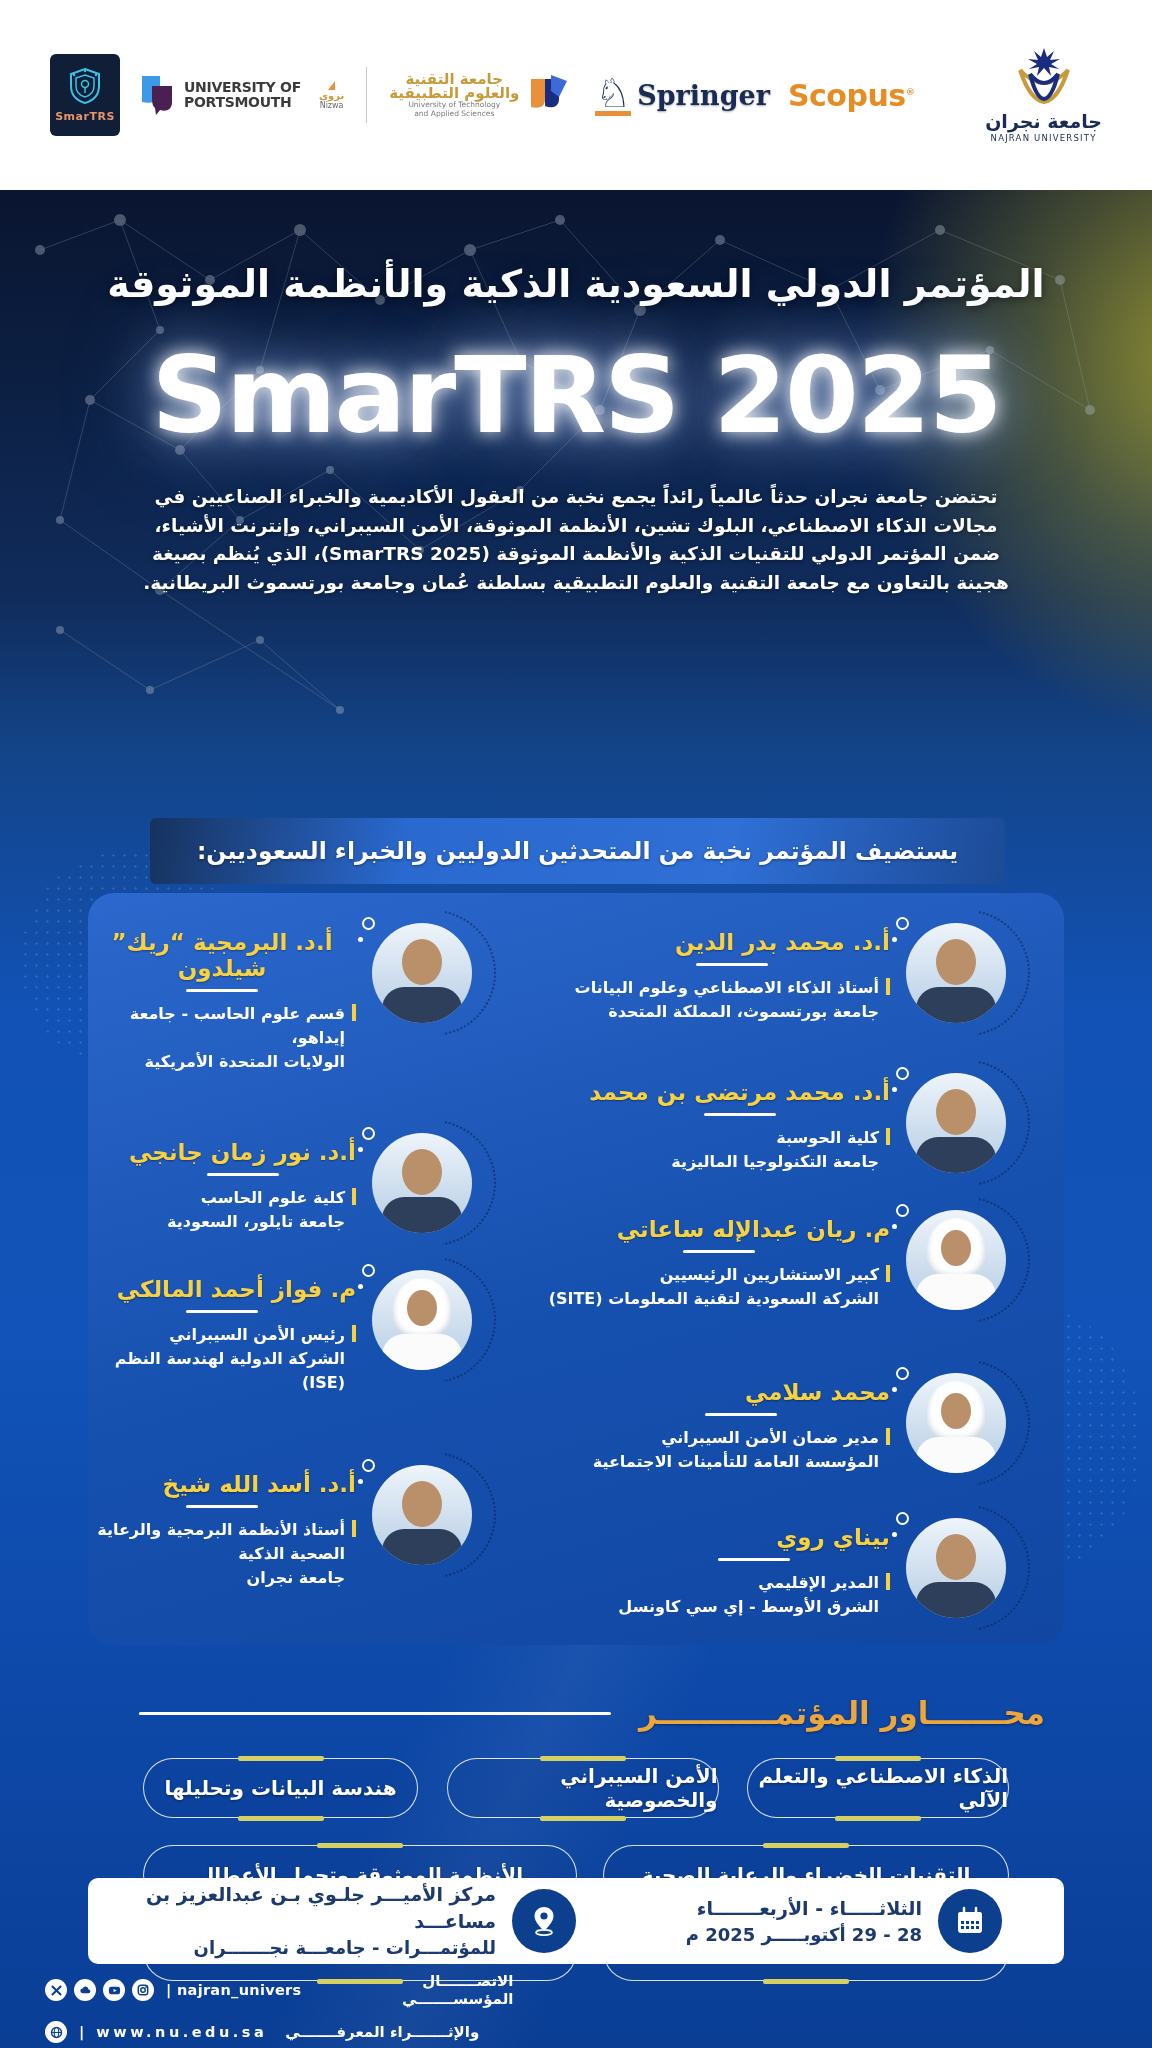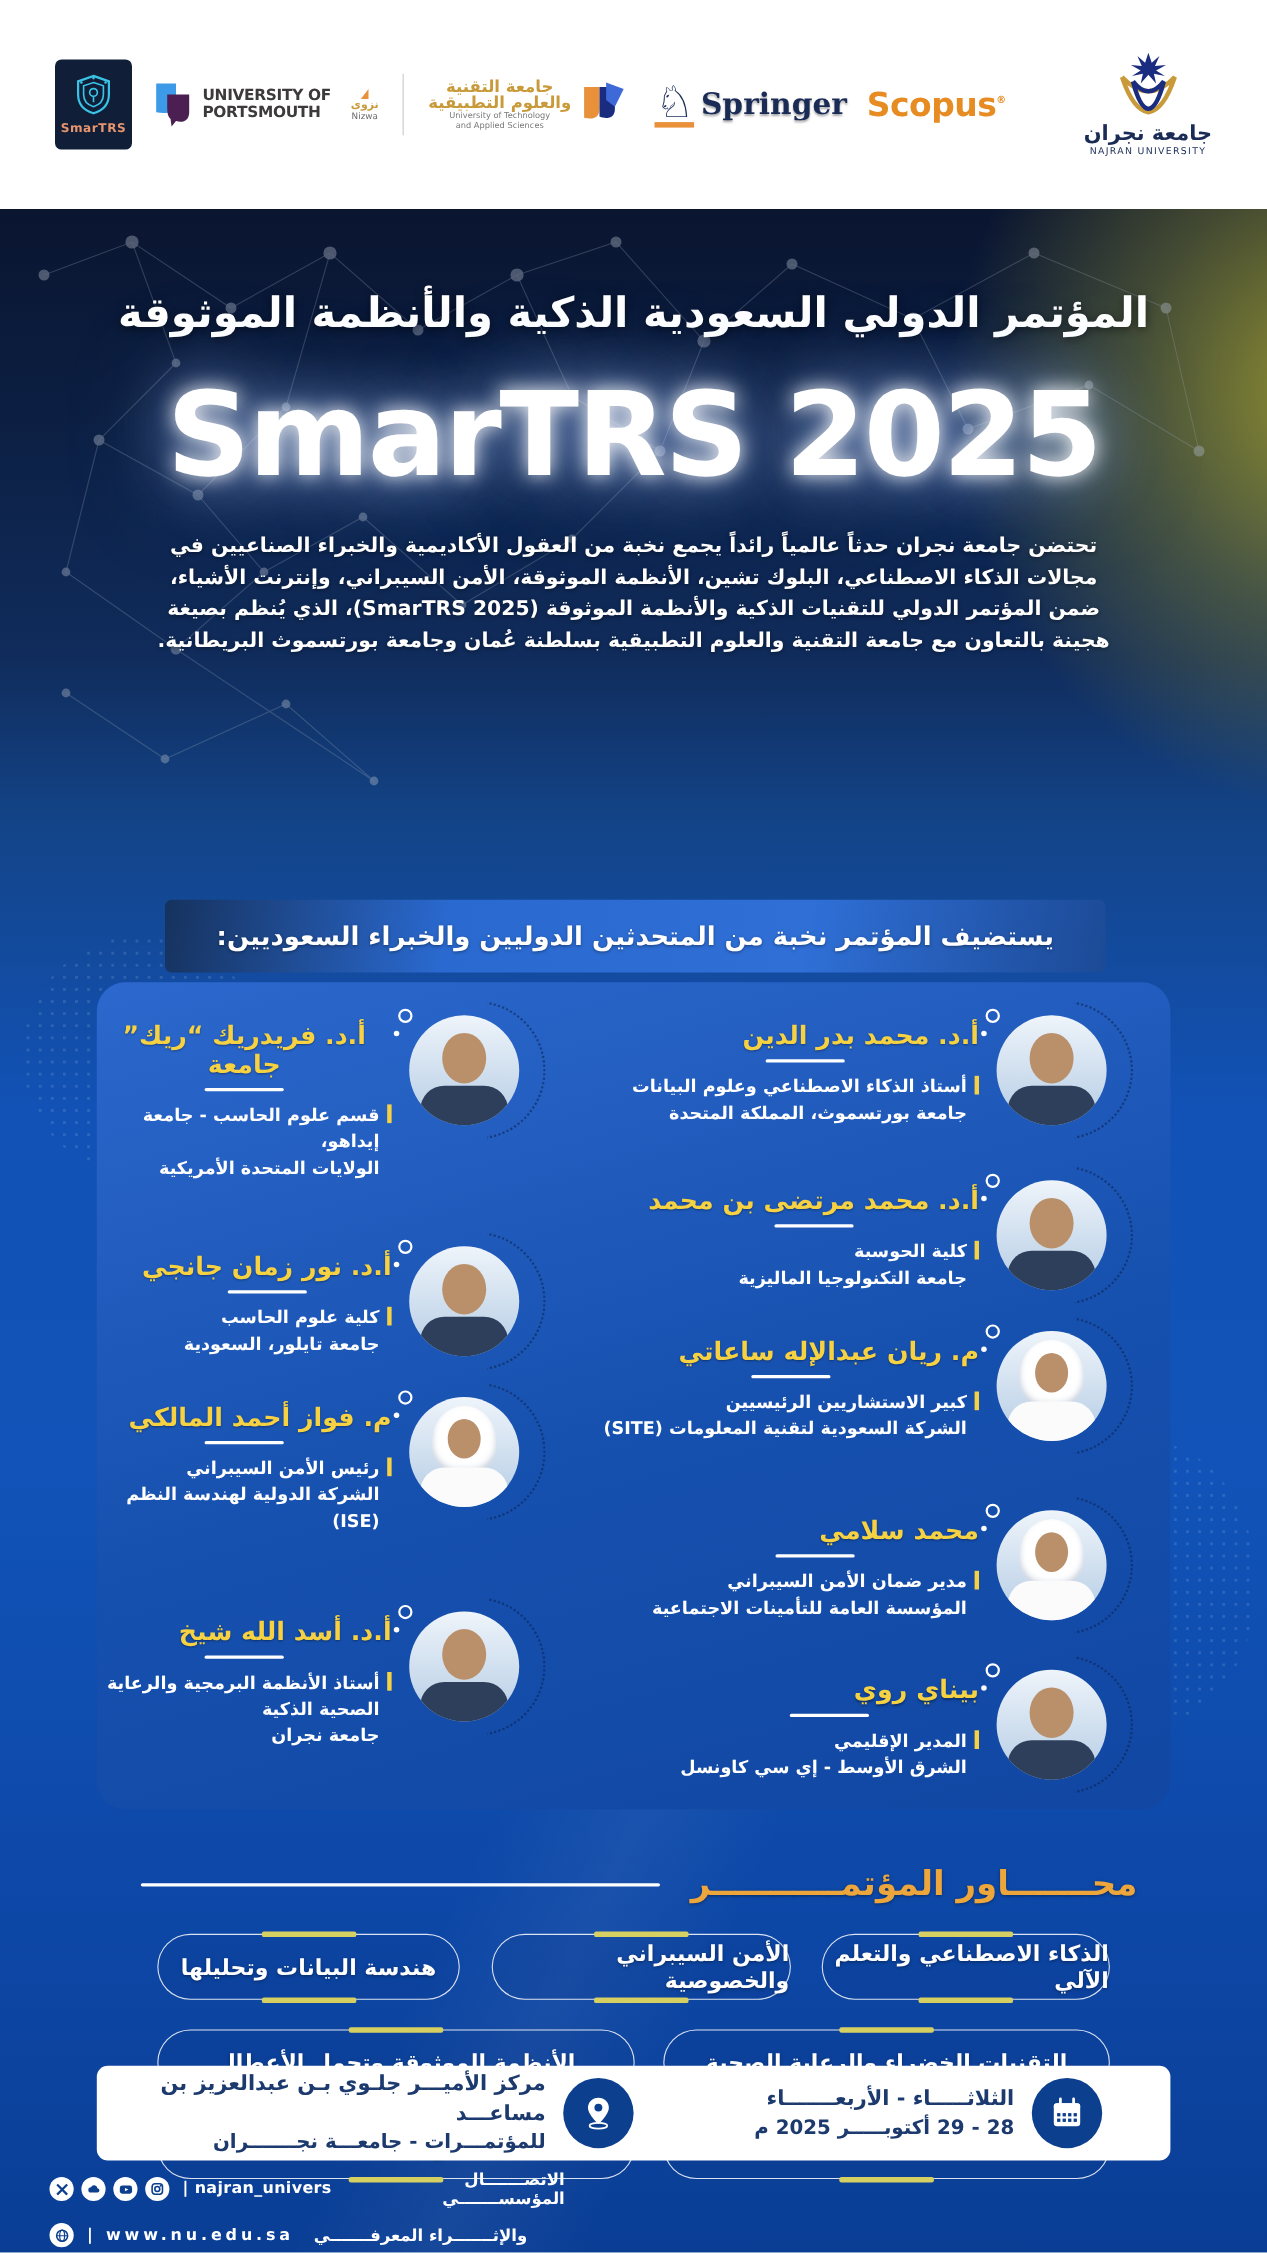--- a/index.html
+++ b/index.html
@@ -82,21 +82,21 @@
 
   .card .txt { text-align:right; margin-top:6px; }
   .sp-name { display:inline-block; color:#f6d243; font-size:23px; font-weight:bold; text-align:center;
         text-shadow:0 1px 2px rgba(0,0,0,.35); }
   .sp-underline { width:72px; height:3px; background:#ffffff; margin:8px auto 10px; border-radius:2px; }
   .roles { display:flex; direction:rtl; gap:7px; justify-content:flex-start; }
   .role-bar { width:4px; height:17px; background:#f6d243; margin-top:2px; flex:0 0 auto; }
   .role-lines { color:#ffffff; font-size:16px; font-weight:bold; line-height:24px; }
 
   
-  .topics-head { position:absolute; left:128px; top:1695px; width:906px; display:flex; direction:rtl; align-items:center; gap:28px; z-index:3; }
+  .topics-head { position:absolute; left:139px; top:1695px; width:906px; display:flex; direction:rtl; align-items:center; gap:28px; z-index:3; }
   .topics-title { color:#eda63c; font-size:31px; font-weight:800; white-space:nowrap; text-shadow:0 1px 3px rgba(0,0,0,.4); }
   .topics-line { flex:1; height:3px; background:#ffffff; border-radius:2px; }
   .topics { position:absolute; left:143px; top:1758px; width:866px; z-index:3; }
   .topics-row { display:flex; direction:rtl; justify-content:space-between; margin-bottom:27px; }
   .pill { position:relative; height:60px; border:1.5px solid rgba(255,255,255,.85); border-radius:30px;
         display:flex; align-items:center; justify-content:center; color:#fff; font-size:20px; font-weight:bold;
         text-shadow:0 1px 3px rgba(0,0,0,.4); background:rgba(10,40,100,.08); }
   .pill::before, .pill::after { content:""; position:absolute; left:50%; transform:translateX(-50%);
         width:86px; height:5px; background:#d6cf62; border-radius:2px; }
   .pill::before { top:-3.5px; } .pill::after { bottom:-3.5px; }
@@ -379,21 +379,21 @@
       <div class="photo-wrap">
         <div class="arc"></div>
           <div class="deco-ring"></div>
           <div class="deco-dot"></div>
         <div class="avatar suit">
             <div class="head"></div>
             <div class="torso"></div>
           </div>
       </div>
       <div class="txt">
-        <div><span class="sp-name">أ.د. فريدريك “ريك” جامعة</span>
+        <div><span class="sp-name">أ.د. البرمجية “ريك” شيلدون</span>
         <div class="sp-underline"></div></div>
         <div class="roles">
             <div class="role-bar"></div>
           <div class="role-lines">
             <div>قسم علوم الحاسب - جامعة إيداهو،</div>
             <div>الولايات المتحدة الأمريكية</div>
           </div>
           </div>
       </div>
     </div>

